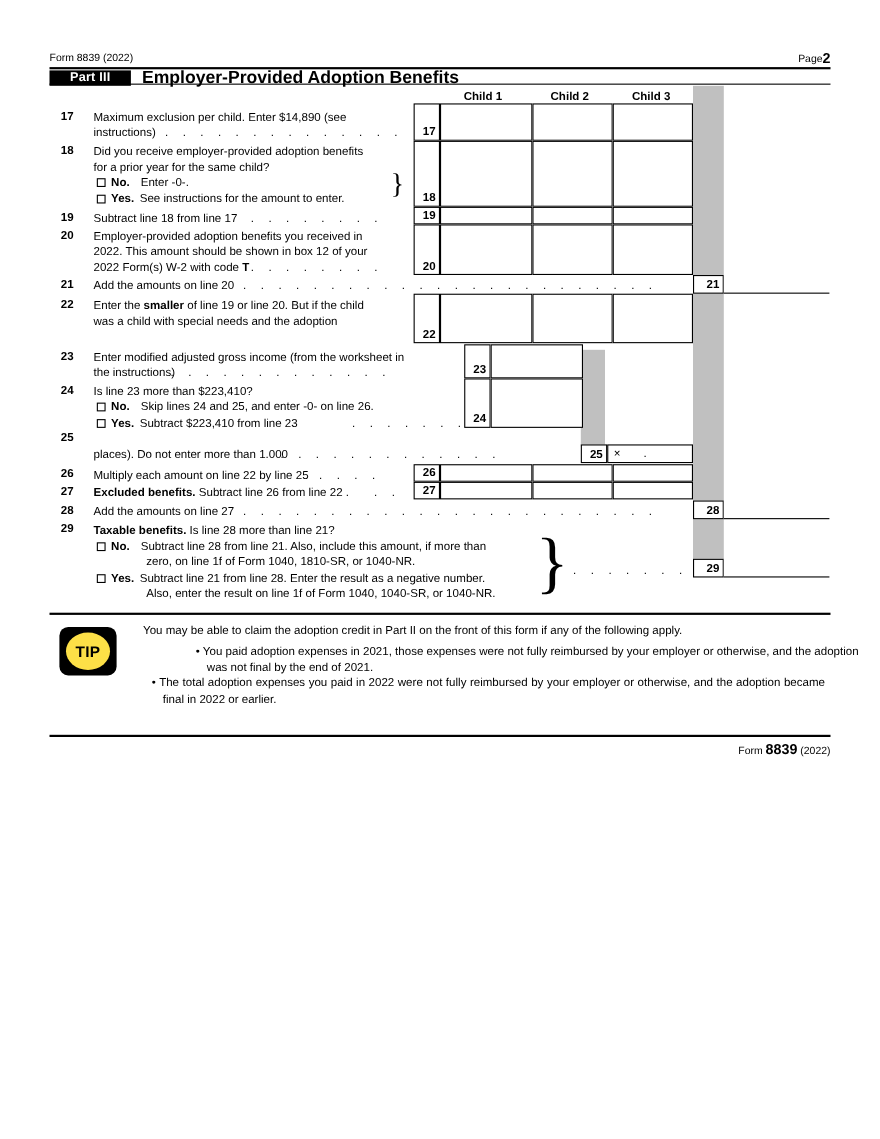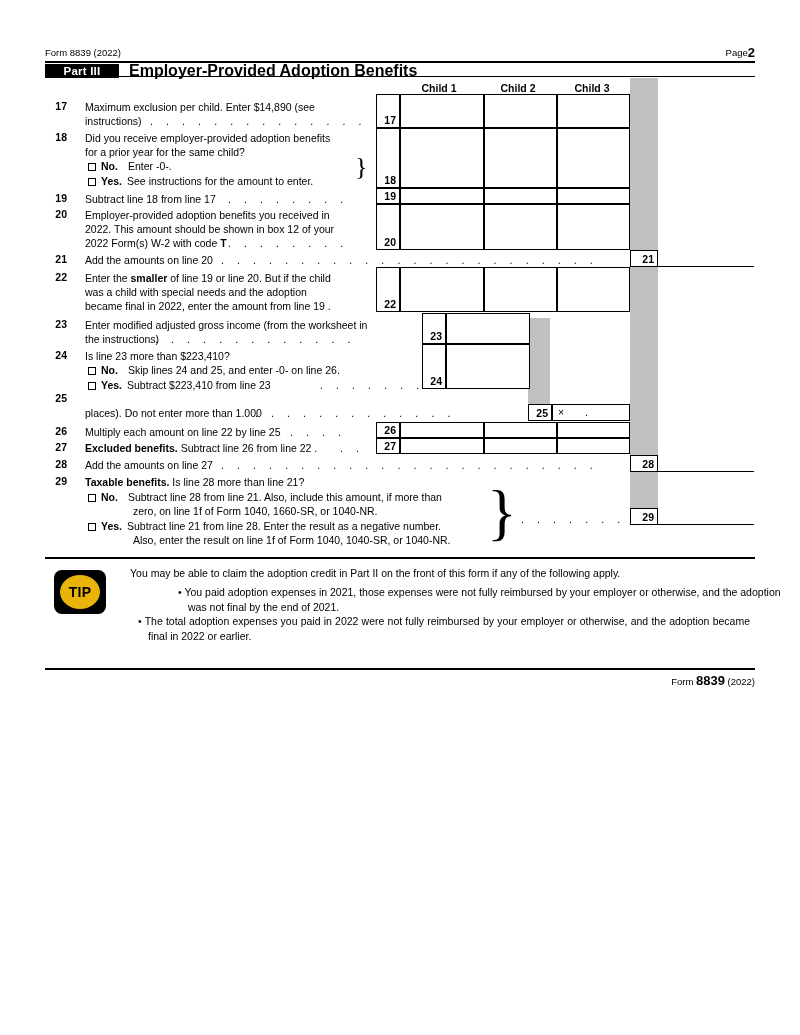--- a/index.html
+++ b/index.html
@@ -161,21 +161,21 @@
     position: absolute;
     left: 54px;
     width: 52px; height: 44px;
     background: #000;
     border-radius: 8px;
   }
   .tip-icon .oval {
     position: absolute;
     left: 6px; top: 5px;
     width: 40px; height: 34px;
-    background: #eab308;
+    background: #fde047;
     border-radius: 50%;
   }
   .tip-icon .oval span {
     position: absolute;
     left: 0; right: 0; top: 9px;
     text-align: center;
     font-size: 14px;
     font-weight: bold;
     color: #000;
     letter-spacing: 0.3px;
@@ -301,21 +301,20 @@
   <div class="ltext dots" style="left:221px; top:253px;">. . . . . . . . . . . . . . . . . . . . . . . .</div>
 
   <div class="numbox" style="left:630px; top:250px; width:28px; height:17px;">
       <span>21</span>
     </div>
   <div class="cell noborder" style="left:658px; top:250px; width:96px; height:17px; border-bottom:1px solid #000;"></div>
 
   <div class="lineno" style="left:45px; top:271px;">22</div>
   <div class="ltext just" style="left:85px; top:271px; width:283px;"><span>Enter the </span><b class="bold">smaller</b><span> of line 19 or line 20. But if the child</span></div>
   <div class="ltext just" style="left:85px; top:285px; width:283px;">was a child with special needs and the adoption</div>
-  <div class="ltext" style="left:85px; top:299px;">became final in 2022, enter the amount from line 19 .</div>
 
   <div class="numbox" style="left:376px; top:267px; width:24px; height:45px;">
       <span>22</span>
     </div>
   <div class="cell" style="left:400px; top:267px; width:84px; height:45px;"></div>
   <div class="cell" style="left:484px; top:267px; width:73px; height:45px;"></div>
   <div class="cell" style="left:557px; top:267px; width:73px; height:45px;"></div>
 
   <div class="lineno" style="left:45px; top:318px;">23</div>
   <div class="ltext" style="left:85px; top:318px;">Enter modified adjusted gross income (from the worksheet in</div>
@@ -384,21 +383,21 @@
       <span>28</span>
     </div>
   <div class="cell noborder" style="left:658px; top:455px; width:96px; height:17px; border-bottom:1px solid #000;"></div>
 
   <div class="lineno" style="left:45px; top:475px;">29</div>
   <div class="ltext" style="left:85px; top:475px;"><b class="bold">Taxable benefits.</b><span> Is line 28 more than line 21?</span></div>
 
   <div class="ltext" style="left:88px; top:490px;">
     <span class="cbox"></span><b class="bold">No.</b><span style="display:inline-block;width:10px;"></span><span>Subtract line 28 from line 21. Also, include this amount, if more than</span>
   </div>
-  <div class="ltext" style="left:133px; top:504px;">zero, on line 1f of Form 1040, 1660-SR, or 1040-NR.</div>
+  <div class="ltext" style="left:133px; top:504px;">zero, on line 1f of Form 1040, 1810-SR, or 1040-NR.</div>
 
   <div class="ltext" style="left:88px; top:519px;">
     <span class="cbox"></span><b class="bold">Yes.</b><span style="display:inline-block;width:5px;"></span><span>Subtract line 21 from line 28. Enter the result as a negative number.</span>
   </div>
   <div class="ltext" style="left:133px; top:533px;">Also, enter the result on line 1f of Form 1040, 1040-SR, or 1040-NR.</div>
 
   <div class="brace tall" style="left:487px; top:481px;">}</div>
   <div class="ltext dots" style="left:521px; top:512px;">. . . . . . .</div>
 
   <div class="numbox" style="left:630px; top:508px; width:28px; height:17px;">

